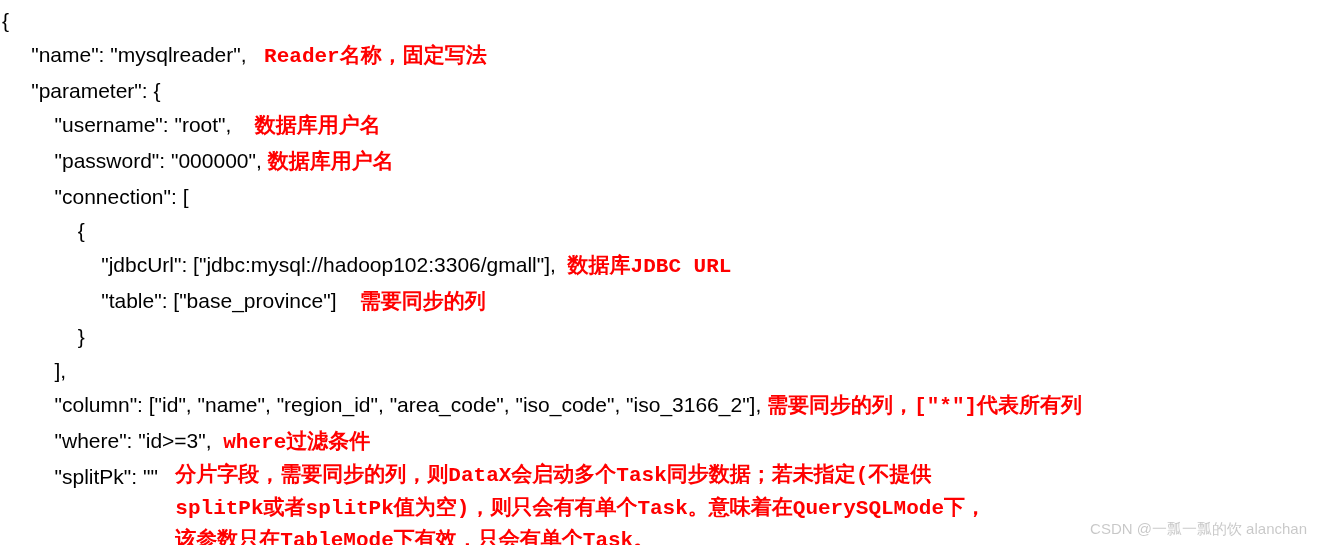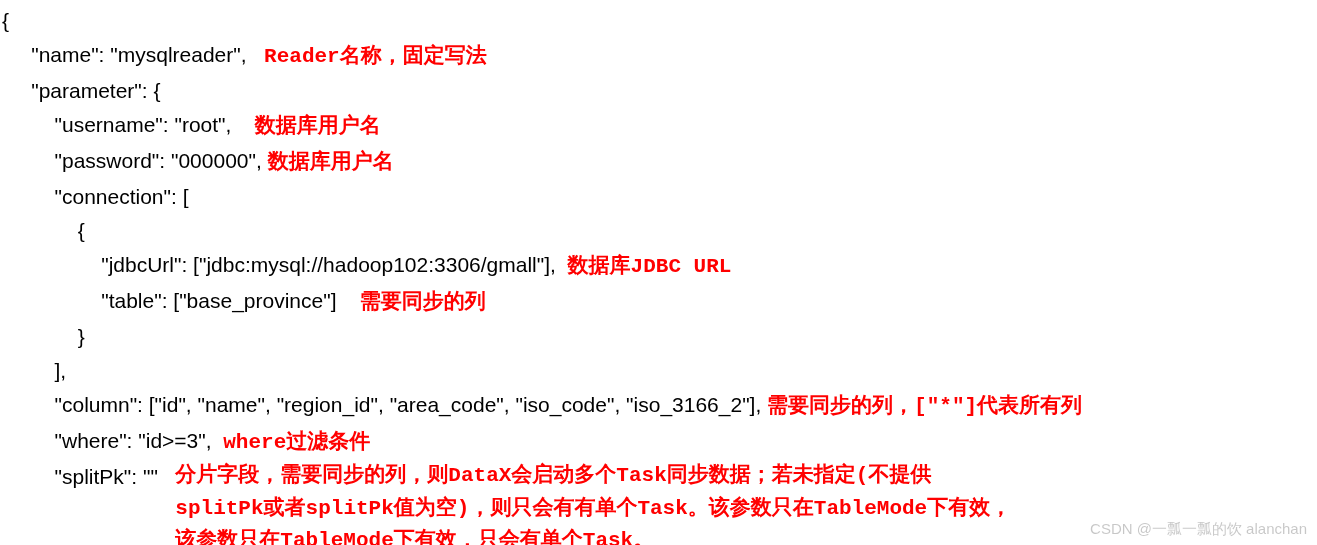--- a/index.html
+++ b/index.html
@@ -48,18 +48,18 @@
 <span>         "password": "000000", </span><span class="annotation">数据库用户名</span>
 <span>         "connection": [</span>
 <span>             {</span>
 <span>                 "jdbcUrl": ["jdbc:mysql://hadoop102:3306/gmall"],  </span><span class="annotation">数据库JDBC URL</span>
 <span>                 "table": ["base_province"]    </span><span class="annotation">需要同步的列</span>
 <span>             }</span>
 <span>         ],</span>
 <span>         "column": ["id", "name", "region_id", "area_code", "iso_code", "iso_3166_2"], </span><span class="annotation">需要同步的列，["*"]代表所有列</span>
 <span>         "where": "id&gt;=3",  </span><span class="annotation">where过滤条件</span>
 <span>         "splitPk": ""   </span><span class="annotation multiline-note"><span>分片字段，需要同步的列，则DataX会启动多个Task同步数据；若未指定(不提供</span>
-<span>splitPk或者splitPk值为空)，则只会有有单个Task。该参数只在TableMode下有效，</span>
+<span>splitPk或者splitPk值为空)，则只会有有单个Task。意味着在QuerySQLMode下，</span>
 <span>该参数只在TableMode下有效，只会有单个Task。</span></span>
 
 </div>
 
 <div class="watermark">CSDN @一瓢一瓢的饮 alanchan</div>
 
 </body></html>

